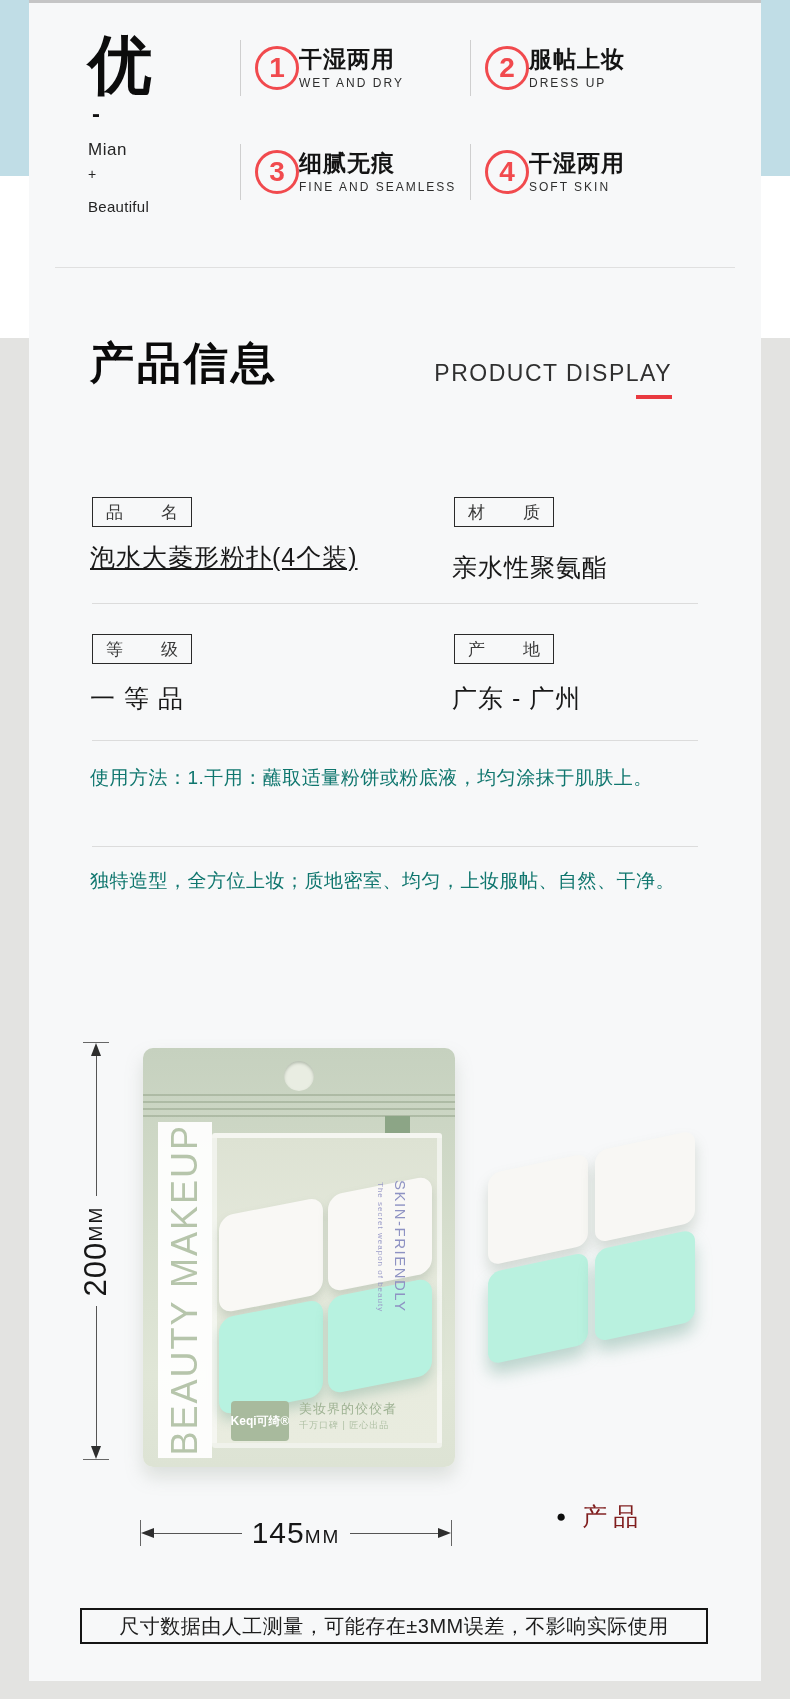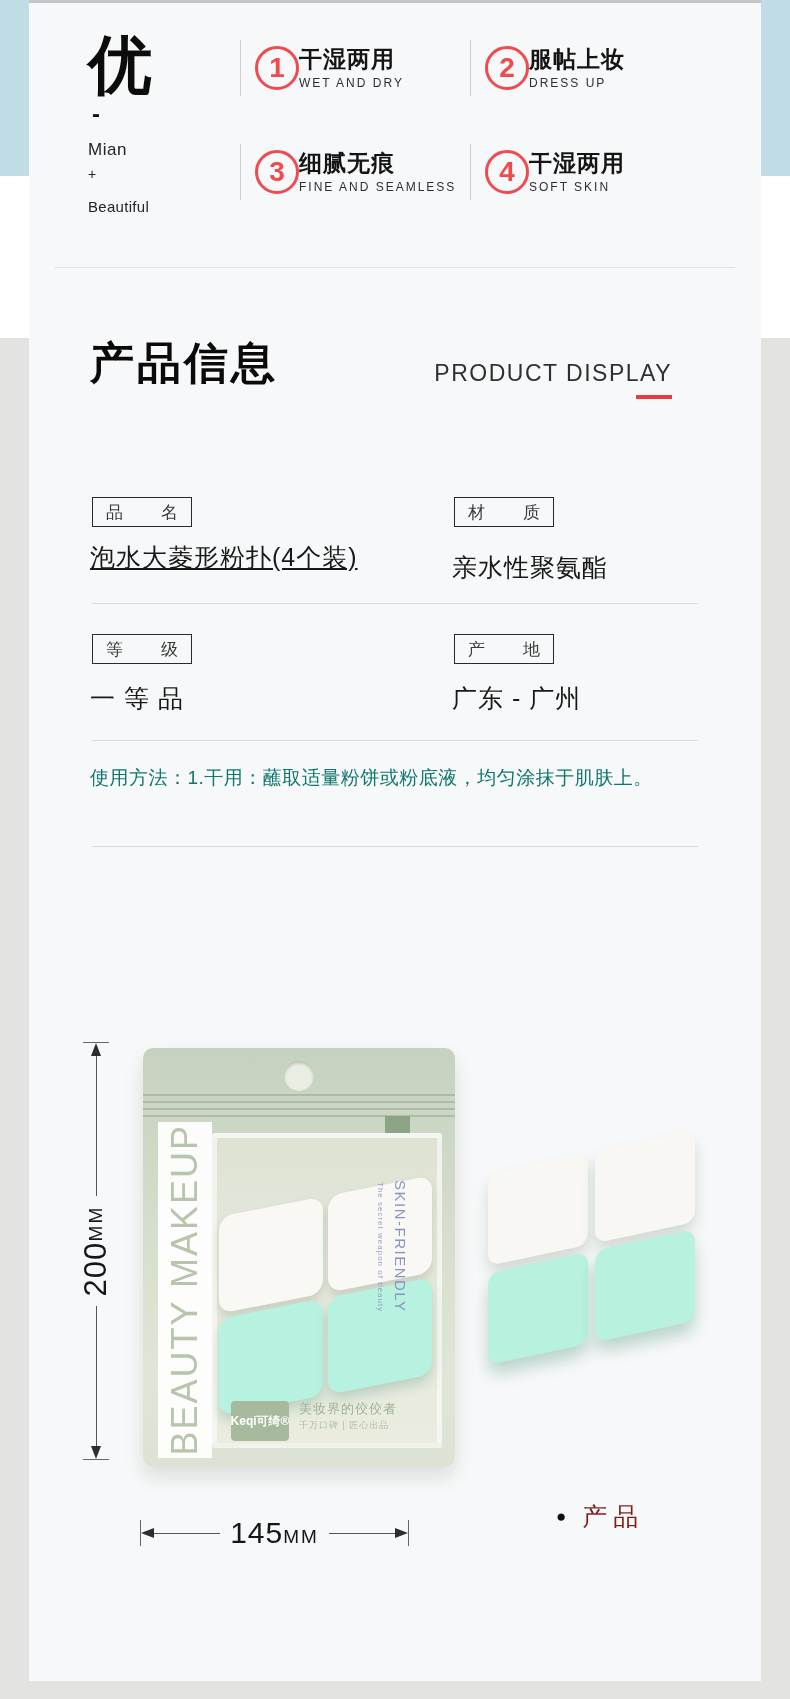--- a/index.html
+++ b/index.html
@@ -100,21 +100,21 @@
                    letter-spacing:1px; white-space:nowrap; }
   .brand-tagline-sub { position:absolute; left:156px; top:371px; font-size:9px; color:#aebfa3;
                        letter-spacing:1px; white-space:nowrap; }
 
   .rpuffs { position:absolute; left:488px; top:1152px; width:207px; display:grid;
             grid-template-columns:100px 100px; grid-gap:7px; transform:skewY(-12deg); }
   .rpuffs .puff { width:100px; height:92px; border-radius:12px; }
   .rpuffs .puff.white { background:#f8f7f4; box-shadow:0 9px 14px rgba(120,140,120,.28); }
   .rpuffs .puff.mint  { background:#b9f1df; box-shadow:0 11px 16px rgba(100,160,140,.4); }
 
-  .hdim { position:absolute; left:140px; top:1512px; width:269px; height:42px;
+  .hdim { position:absolute; left:140px; top:1512px; width:312px; height:42px;
           display:flex; align-items:center; }
   .hdim .tick { width:1px; height:26px; background:#666; }
   .arr-left { width:0; height:0; border-top:5px solid transparent; border-bottom:5px solid transparent;
               border-right:13px solid #2e2e2e; }
   .arr-right { width:0; height:0; border-top:5px solid transparent; border-bottom:5px solid transparent;
                border-left:13px solid #2e2e2e; }
   .hdim .line { height:1px; flex:1; background:#555; }
   .hdim-label { padding:0 10px; white-space:nowrap; }
   .hdim-label .num { font-size:30px; color:#161616; letter-spacing:1px; }
   .hdim-label .unit { font-size:19px; color:#161616; letter-spacing:2px; }
@@ -220,20 +220,21 @@
 
   <div class="hr-info" style="top:740px;"></div>
 
   <div class="bodytext" style="top:760px;">
     <div>使用方法：1.干用：蘸取适量粉饼或粉底液，均匀涂抹于肌肤上。</div>
   </div>
 
   <div class="hr-info" style="top:846px;"></div>
 
   <div class="bodytext" style="top:864px; line-height:34px;">
+    <div>独特造型，全方位上妆；质地密室、均匀，上妆服帖、自然、干净。</div>
   </div>
 
   <div class="vdim">
     <div class="tick"></div>
     <div class="arr-up"></div>
     <div class="line"></div>
     <div class="vdim-label">
       <span class="num">200</span>
         <span class="unit">MM</span>
     </div>
@@ -281,13 +282,14 @@
     <div class="line"></div>
     <div class="arr-right"></div>
     <div class="tick"></div>
   </div>
 
   <div class="product-label">
     <span class="bullet">●</span>
     <span class="txt">产品</span>
   </div>
 
+  <div class="footnote">尺寸数据由人工测量，可能存在±3MM误差，不影响实际使用</div>
 </div>
 
 </body></html>

